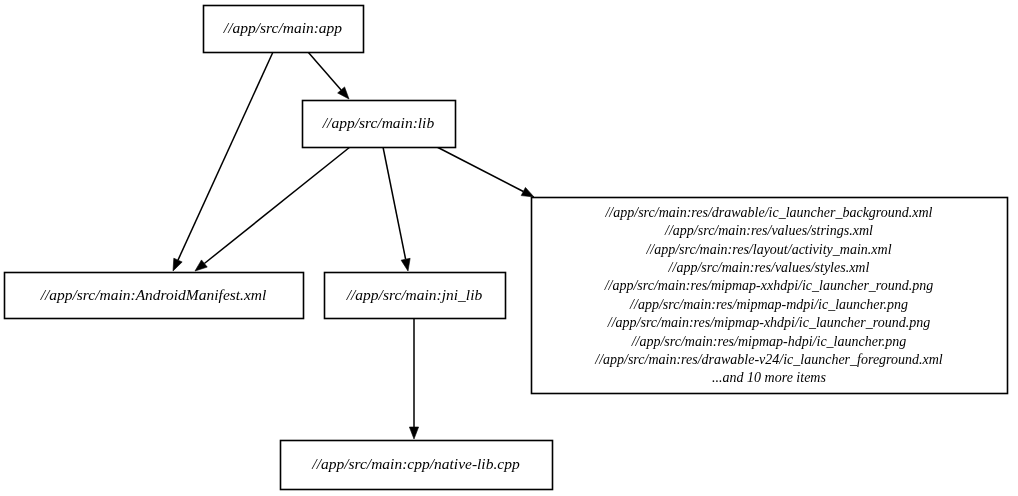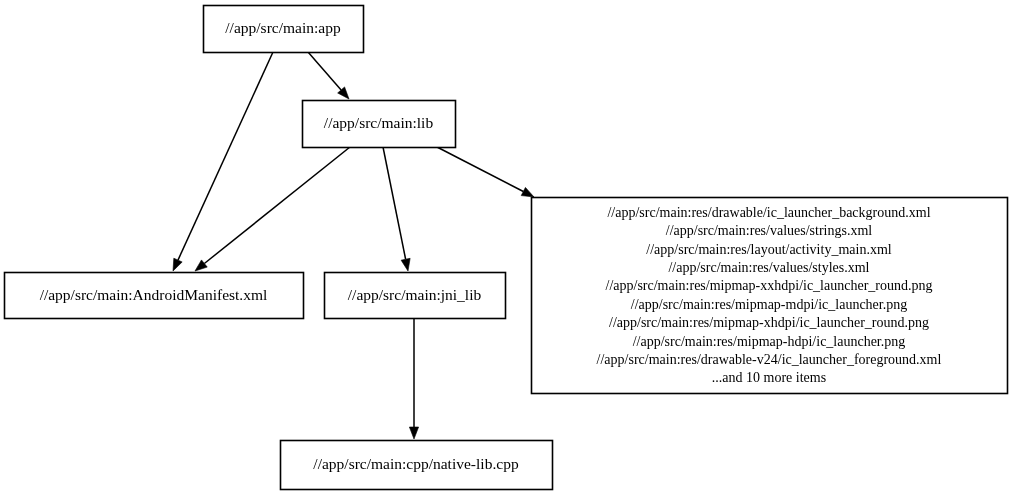--- a/index.html
+++ b/index.html
@@ -11,20 +11,21 @@
     width: 1018px;
     height: 496px;
     overflow: hidden;
     font-family: "Liberation Serif", "DejaVu Serif", serif;
   }
   #graph-root {
     position: relative;
     width: 1018px;
     height: 496px;
     background: #ffffff;
+    font-style: italic;
   }
   #graph-svg {
     position: absolute;
     left: 0;
     top: 0;
     width: 1018px;
     height: 496px;
     display: block;
   }
   .node-box {

